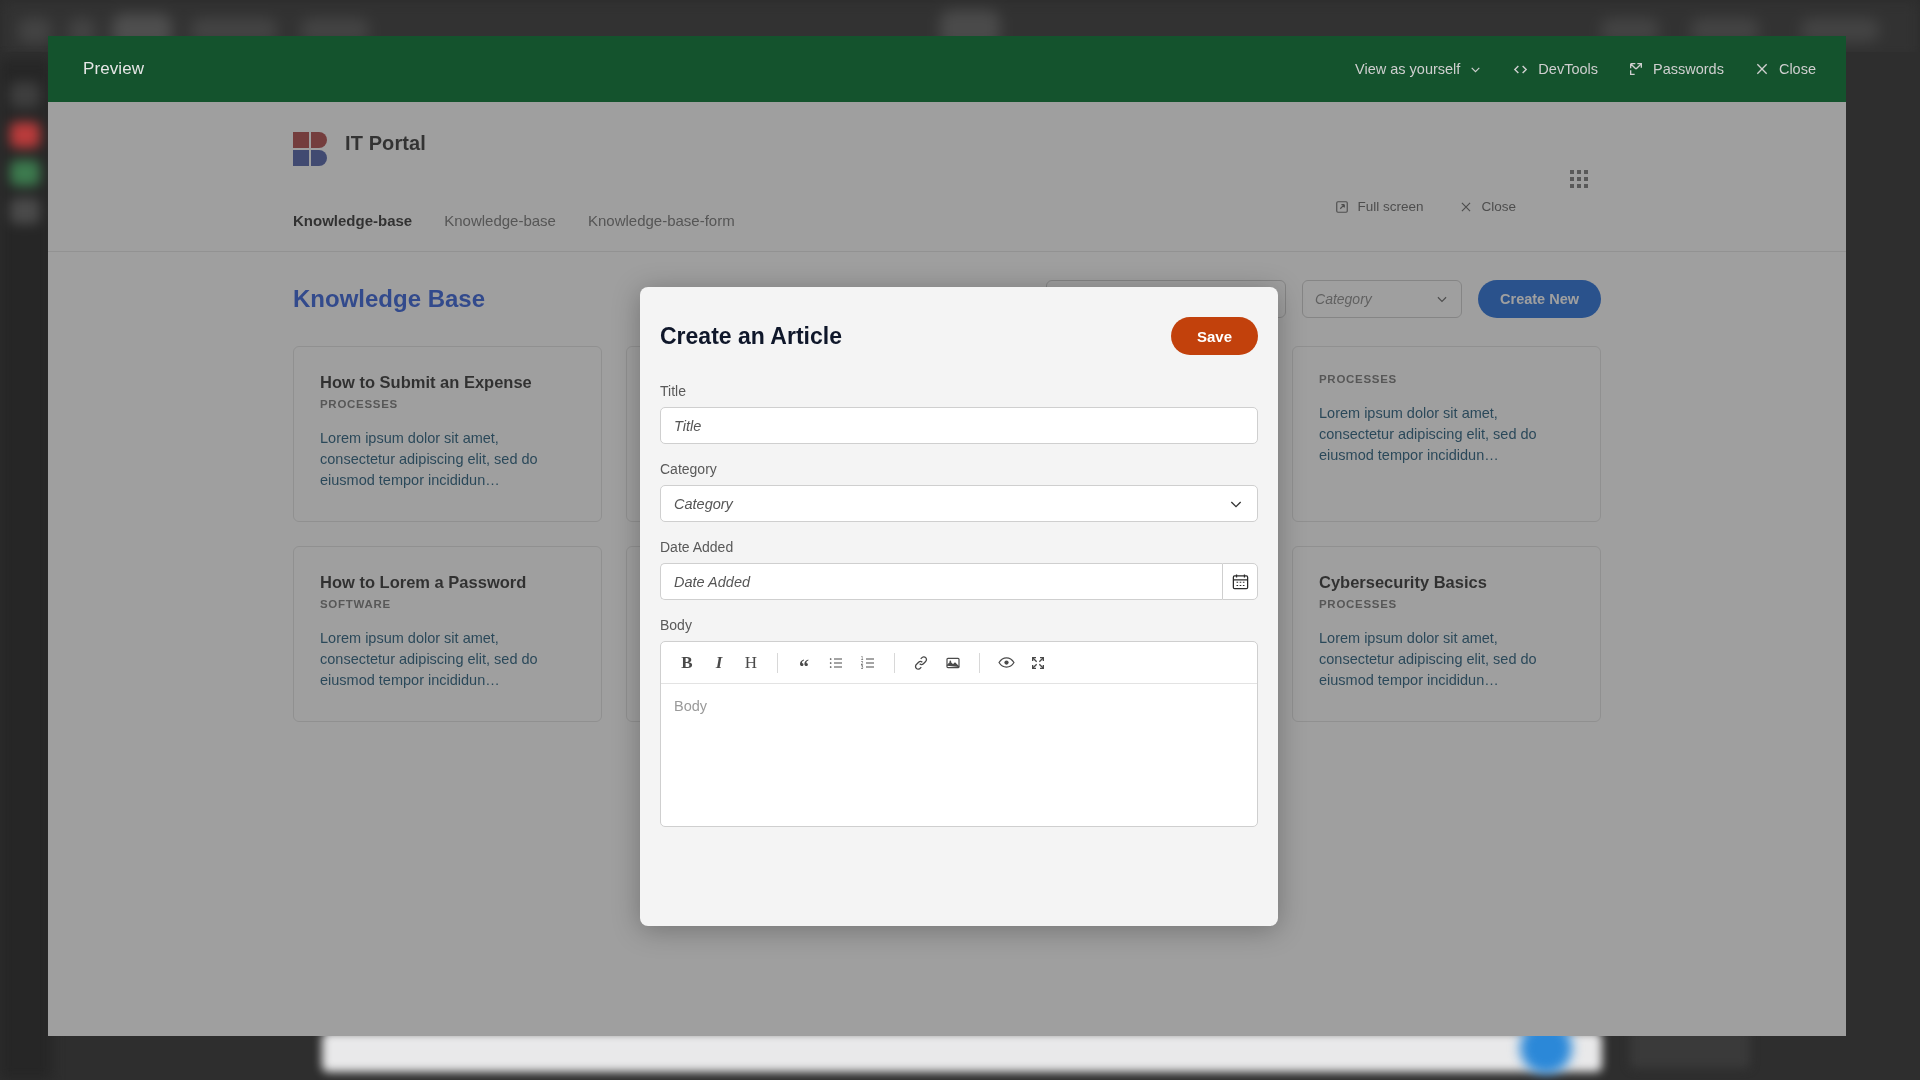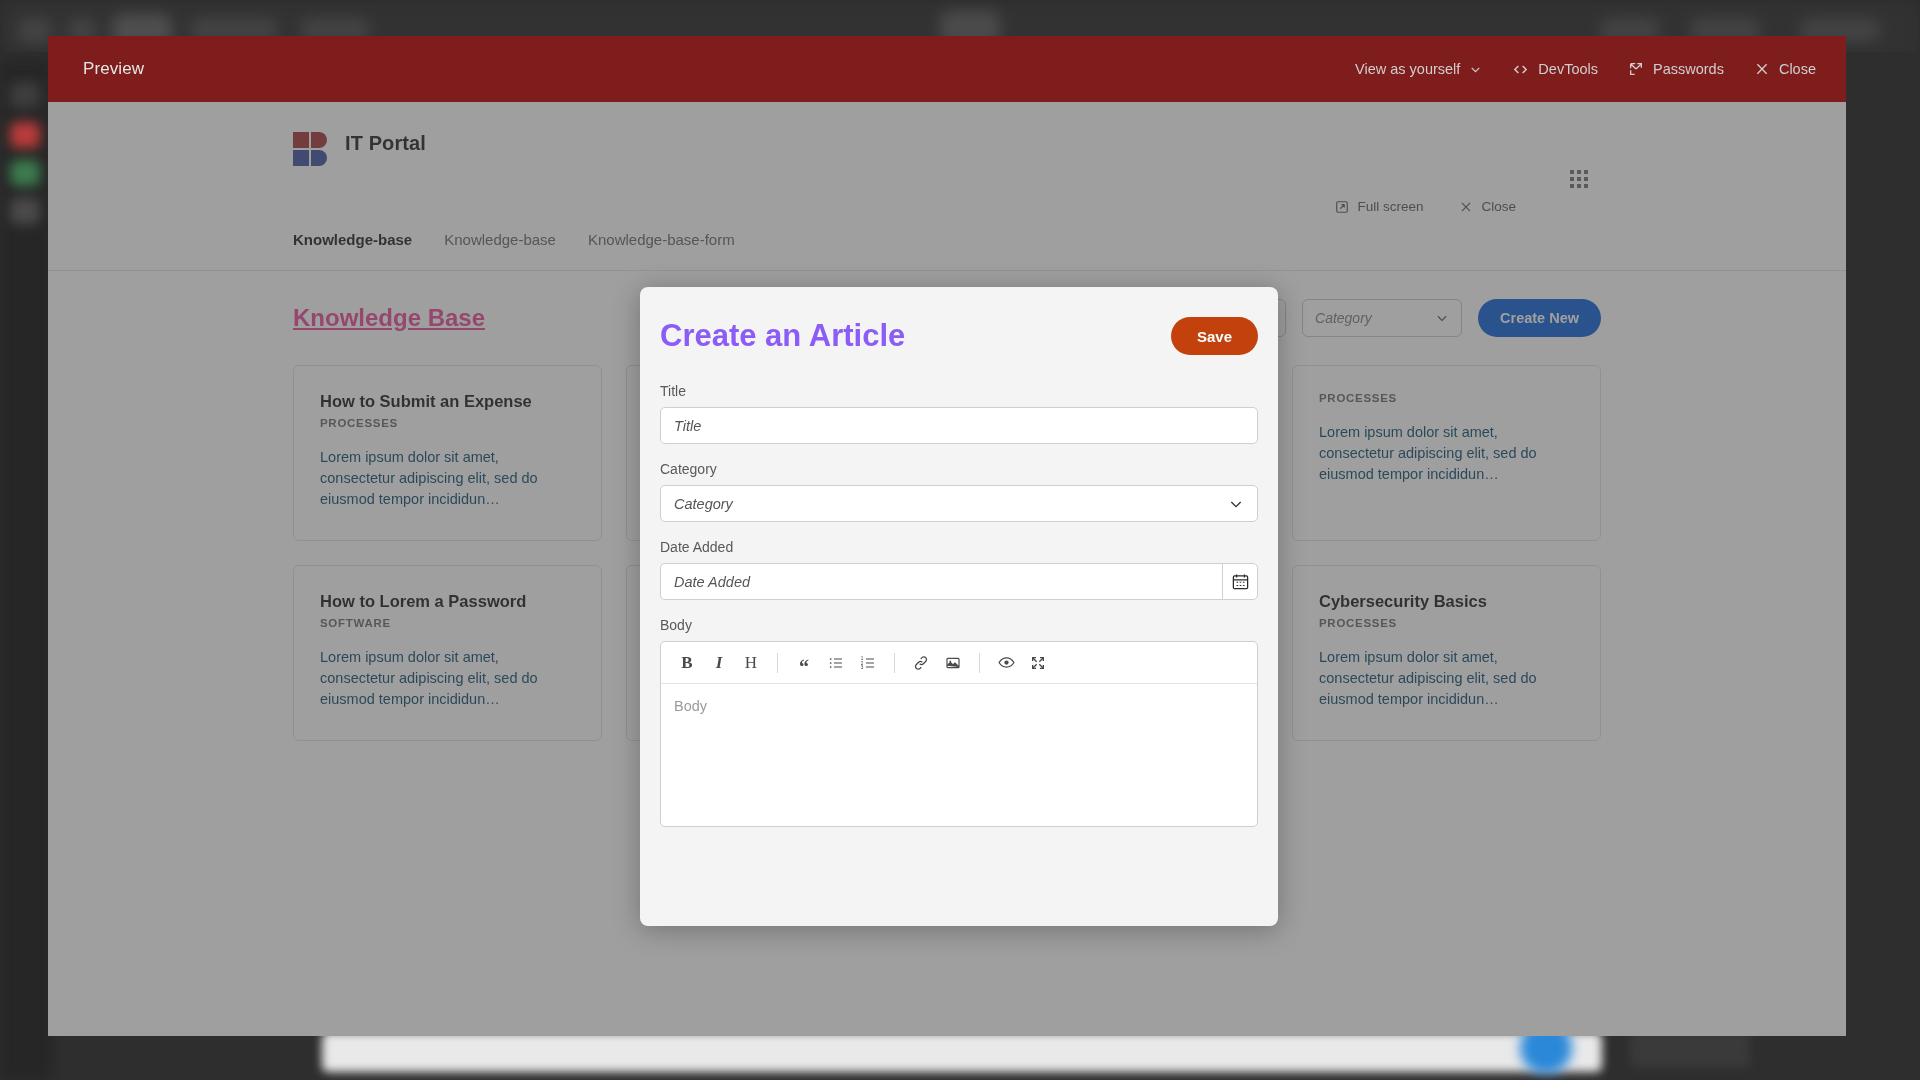--- a/index.html
+++ b/index.html
@@ -49,21 +49,21 @@
   }
 
   
   .preview-window {
     position: absolute; left: 48px; top: 36px;
     width: 1798px; height: 1000px;
     background: #808080;
     overflow: hidden;
   }
   .preview-topbar {
-    height: 66px; background: #7f1d1d;
+    height: 66px; background: #14532d;
     display: flex; align-items: center;
     padding: 0 30px 0 35px;
     color: #d8d8d8;
   }
   .preview-title { font-size: 17px; color: #e6e6e6; font-weight: 400; letter-spacing: .1px; }
   .preview-actions { margin-left: auto; display: flex; align-items: center; gap: 30px; }
   .preview-action {
     display: flex; align-items: center; gap: 9px;
     font-size: 14.5px; color: #cfcfcf; cursor: pointer; white-space: nowrap;
   }
@@ -92,33 +92,33 @@
 
   .grid-icon {
     position: absolute; right: 258px; top: 68px;
     width: 18px; height: 18px;
     display: grid; grid-template-columns: repeat(3, 4px); grid-template-rows: repeat(3, 4px);
     gap: 3px;
   }
   .grid-icon span { width: 4px; height: 4px; background: #6d6d6d; display: block; }
 
   .nav-tabs {
-    display: flex; gap: 32px; padding: 0 0 0 245px; margin-top: 63px;
+    display: flex; gap: 32px; padding: 0 0 0 245px; margin-top: 44px;
     font-size: 15px;
   }
   .nav-tab { color: #666; cursor: pointer; }
   .nav-tab.active { color: #1b1b1b; font-weight: 700; }
 
   .divider-line { margin-top: 22px; height: 1px; background: #e3e3e3; }
 
   .page-head {
     display: flex; align-items: center;
     padding: 28px 245px 0 245px;
   }
-  .page-title { font-size: 24px; font-weight: 700; color: #ec4899; text-decoration: underline; }
+  .page-title { font-size: 24px; font-weight: 700; color: #1d4ed8; }
   .page-head-right { margin-left: auto; display: flex; align-items: center; gap: 16px; }
   .search-box {
     width: 240px; height: 38px; background: #fff;
     border: 1px solid #c9c9c9; border-radius: 6px;
     display: flex; align-items: center; padding: 0 12px;
     font-size: 14px; color: #8a8a8a; font-style: italic;
   }
   .select-box {
     width: 160px; height: 38px; background: #fff;
     border: 1px solid #c9c9c9; border-radius: 6px;
@@ -153,21 +153,21 @@
 
   
   .modal {
     position: absolute; left: 592px; top: 185px;
     width: 638px; height: 639px;
     background: #f4f4f4; border-radius: 8px;
     box-shadow: 0 4px 28px rgba(0,0,0,.28);
     padding: 22px 20px 0 20px;
   }
   .modal-head { display: flex; align-items: center; margin: 8px 0 28px 0; }
-  .modal-title { font-size: 31px; font-weight: 700; color: #8b5cf6; }
+  .modal-title { font-size: 23px; font-weight: 700; color: #0f172a; }
   .btn-save {
     margin-left: auto; height: 38px; padding: 0 26px; border-radius: 19px;
     background: #c2410c; color: #fff; border: 0;
     font-size: 15px; font-weight: 700; cursor: pointer;
     font-family: "Liberation Sans", sans-serif;
   }
   .field-label { font-size: 14px; color: #595959; margin-bottom: 8px; }
   .field-group { margin-bottom: 17px; }
   .text-input {
     width: 100%; height: 37px; background: #fff;

